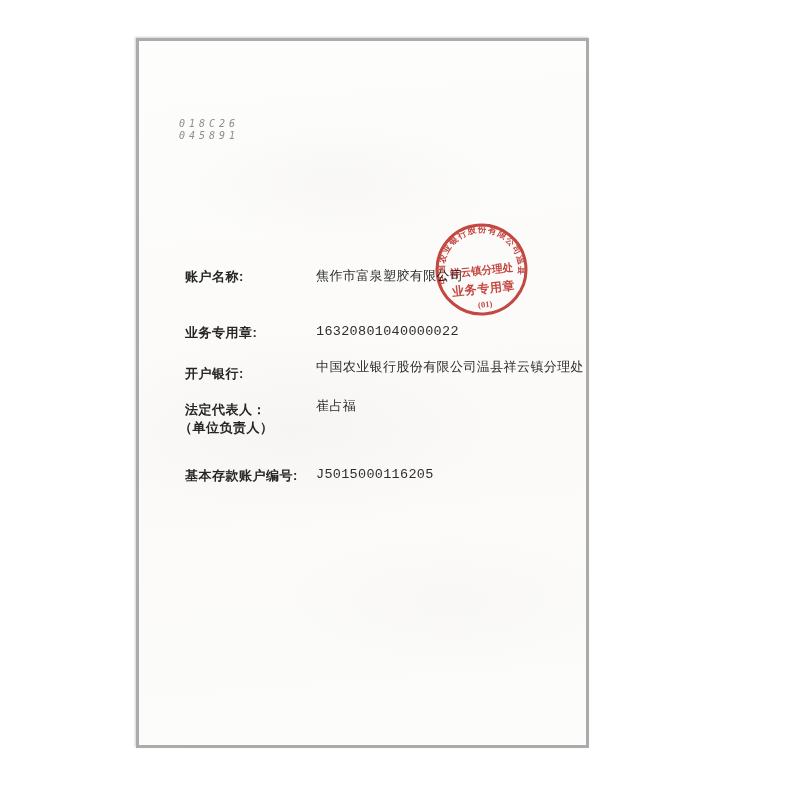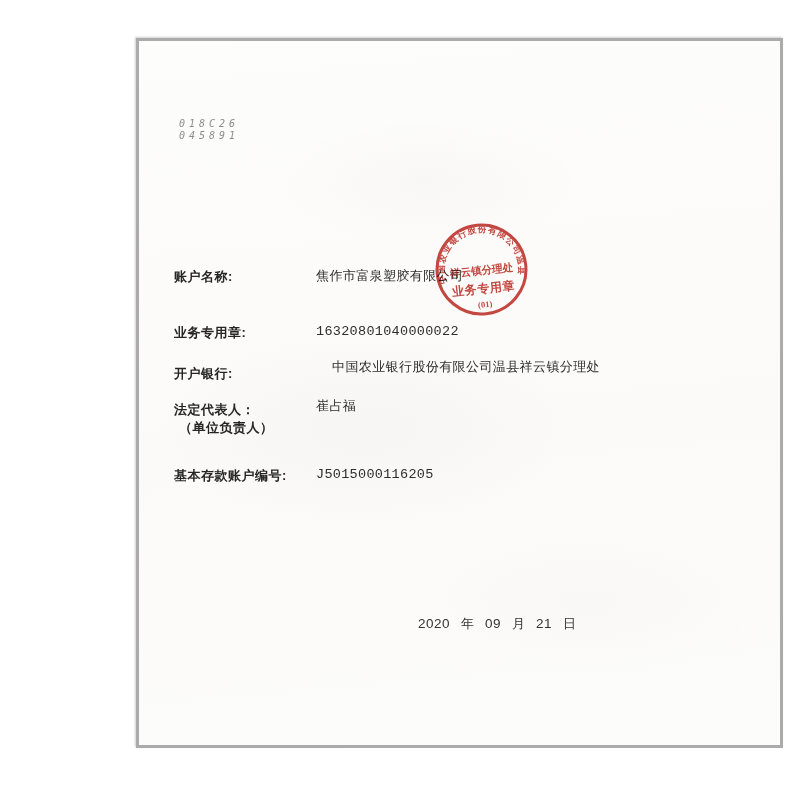--- a/index.html
+++ b/index.html
@@ -2,21 +2,21 @@
 <html style="--stamp-color: #c23b34;"><head>
 <meta charset="utf-8">
 <style>
   * { margin: 0; padding: 0; box-sizing: border-box; }
   html, body { width: 800px; height: 800px; background: #ffffff; overflow: hidden; }
   body { font-family: "Liberation Sans", "DejaVu Sans", sans-serif; color: #2c2c2c; position: relative; }
 
   .paper {
     position: absolute;
     left: 136px; top: 38px;
-    width: 647px; height: 710px;
+    width: 453px; height: 710px;
     border: 3px solid #ababab;
     box-shadow: -1px -1px 2px rgba(0,0,0,0.18);
     background:
       radial-gradient(ellipse 220px 90px at 45% 20%, rgba(120,110,95,0.03), transparent 70%),
       radial-gradient(ellipse 300px 140px at 35% 55%, rgba(120,110,95,0.035), transparent 70%),
       radial-gradient(ellipse 260px 100px at 70% 80%, rgba(120,110,95,0.025), transparent 70%),
       linear-gradient(175deg, #fdfdfc 0%, #fbfaf8 55%, #fcfcfa 100%);
   }
 
   .serial {
@@ -36,37 +36,37 @@
     width: 470px;
     text-align: center;
     font-size: 20px;
     font-weight: 700;
     letter-spacing: 1px;
     color: #262626;
   }
 
   .flabel {
     position: absolute;
-    left: 35px;
+    left: 46px;
     font-size: 13px;
     font-weight: 700;
     color: #262626;
     letter-spacing: 0.5px;
     white-space: nowrap;
   }
   .fvalue {
     position: absolute;
     left: 177px;
     font-size: 13px;
     color: #2e2e2e;
     white-space: nowrap;
   }
   .fvalue.cjk { font-family: "Liberation Serif", "DejaVu Serif", serif; letter-spacing: 0.4px; }
   .fvalue.num { font-family: Liberation Mono, monospace; font-size: 13.5px; letter-spacing: 0.3px; }
-  .fvalue.wrap { white-space: normal; width: 272px; line-height: 21px; margin-left: 16px; }
+  .fvalue.wrap { white-space: normal; width: 272px; line-height: 21px; }
 
   .date-line {
     position: absolute;
     left: 279px; top: 574px;
     display: flex;
     gap: 11px;
     font-size: 13.5px;
     color: #333333;
     align-items: baseline;
   }
@@ -108,28 +108,20 @@
   <div class="flabel" style="top:324px">开户银行:</div>
   <div class="fvalue cjk wrap" style="top:315px">中国农业银行股份有限公司温县祥云镇分理处</div>
 
   <div class="flabel" style="top:360px">法定代表人：</div>
   <div class="flabel" style="top:378px; left:40px">（单位负责人）</div>
   <div class="fvalue cjk" style="top:356px">崔占福</div>
 
   <div class="flabel" style="top:426px">基本存款账户编号:</div>
   <div class="fvalue num" style="top:426px">J5015000116205</div>
 
-  <div class="date-line">
-    <span class="num">2020</span>
-    <span class="unit">年</span>
-    <span class="num">09</span>
-    <span class="unit">月</span>
-    <span class="num">21</span>
-    <span class="unit">日</span>
-  </div>
 
   <svg class="stamp" viewBox="0 0 96 96" aria-hidden="true">
     <defs>
       <path id="stamp-arc" d="M 14.47 63.64 A 37 37 0 1 1 81.53 63.64" fill="none"></path>
     </defs>
     <circle class="stamp-ring" cx="48" cy="48" r="44"></circle>
     <text class="stamp-arc-text" text-anchor="middle">
       <textPath href="#stamp-arc" startOffset="50%">中国农业银行股份有限公司温县</textPath>
     </text>
     <text class="stamp-line1" x="48" y="52.5">祥云镇分理处</text>

